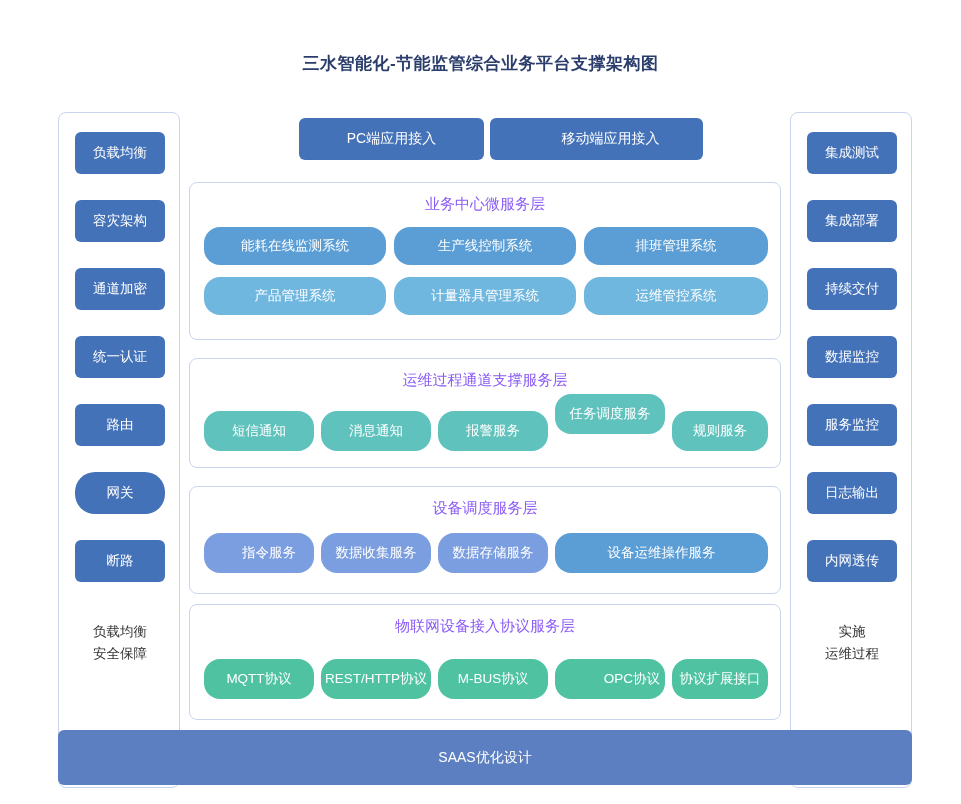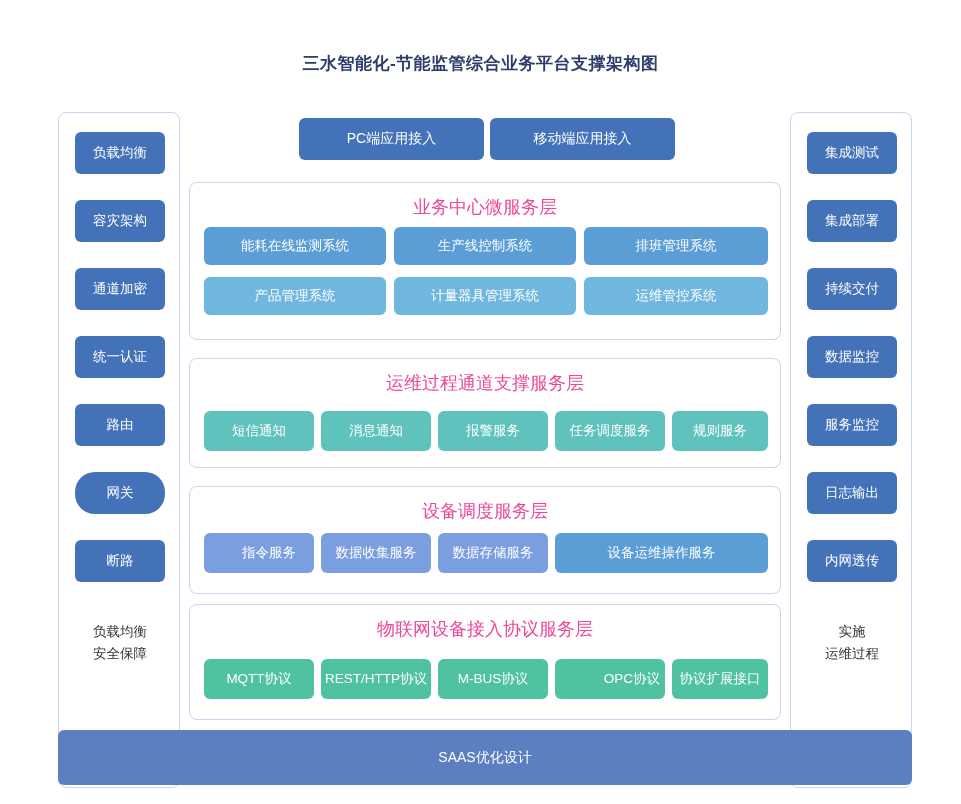--- a/index.html
+++ b/index.html
@@ -72,44 +72,44 @@
     height: 42px;
     border-radius: 6px;
     background: #4472b8;
     color: #ffffff;
     font-size: 14px;
     display: flex;
     align-items: center;
     justify-content: center;
   }
   .access-pc  { left: 299px; width: 185px; }
-  .access-mob { left: 490px; width: 185px; }
+  .access-mob { left: 490px; width: 185px; padding-left: 28px; }
 
   
   .layer {
     position: absolute;
     left: 189px;
     width: 592px;
     border: 1px solid #c9d4ee;
     border-radius: 8px;
     background: #ffffff;
     box-sizing: border-box;
   }
   .layer-title {
     position: absolute;
     top: 12px;
     left: 0;
     width: 100%;
     text-align: center;
-    font-size: 18px;
-    color: #ec4899;
+    font-size: 15px;
+    color: #8b5cf6;
   }
   .cell {
     position: absolute;
-    border-radius: 6px;
+    border-radius: 16px;
     color: #ffffff;
     font-size: 13.5px;
     display: flex;
     align-items: center;
     justify-content: center;
     box-sizing: border-box;
     text-align: center;
   }
 
   
@@ -174,21 +174,21 @@
   <div class="cell" style="left:14px;  top:94px; width:182px; height:38px; background:#70b7df;">产品管理系统</div>
   <div class="cell" style="left:204px; top:94px; width:182px; height:38px; background:#70b7df;">计量器具管理系统</div>
   <div class="cell" style="left:394px; top:94px; width:184px; height:38px; background:#70b7df;">运维管控系统</div>
 </div>
 
 <div class="layer layer-ops">
   <div class="layer-title">运维过程通道支撑服务层</div>
   <div class="cell" style="left:14px;  top:52px; width:110px; height:40px; background:#5fc2bd;">短信通知</div>
   <div class="cell" style="left:131px; top:52px; width:110px; height:40px; background:#5fc2bd;">消息通知</div>
   <div class="cell" style="left:248px; top:52px; width:110px; height:40px; background:#5fc2bd;">报警服务</div>
-  <div class="cell" style="left:365px; top:52px; width:110px; height:40px; background:#5fc2bd;">任务调度服务</div>
+  <div class="cell" style="left:365px; top:35px; width:110px; height:40px; background:#5fc2bd;">任务调度服务</div>
   <div class="cell" style="left:482px; top:52px; width:96px;  height:40px; background:#5fc2bd;">规则服务</div>
 </div>
 
 <div class="layer layer-device">
   <div class="layer-title">设备调度服务层</div>
   <div class="cell" style="left:14px;  top:46px; width:110px; height:40px; background:#7b9ee0;padding-left:20px;">指令服务</div>
   <div class="cell" style="left:131px; top:46px; width:110px; height:40px; background:#7b9ee0;">数据收集服务</div>
   <div class="cell" style="left:248px; top:46px; width:110px; height:40px; background:#7b9ee0;">数据存储服务</div>
   <div class="cell" style="left:365px; top:46px; width:213px; height:40px; background:#5b9ed6;">设备运维操作服务</div>
 </div>

